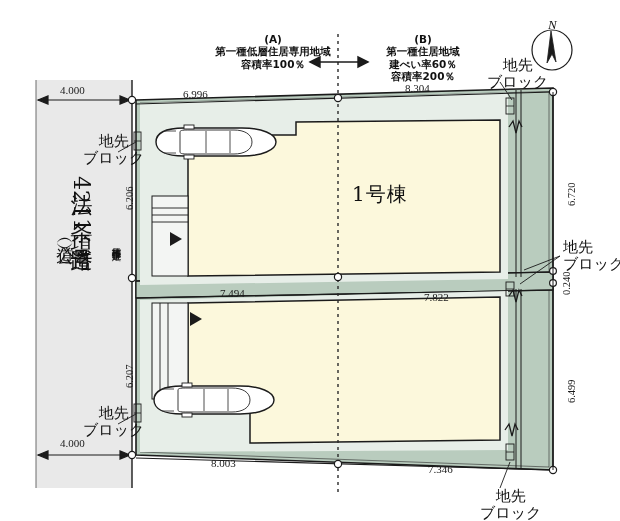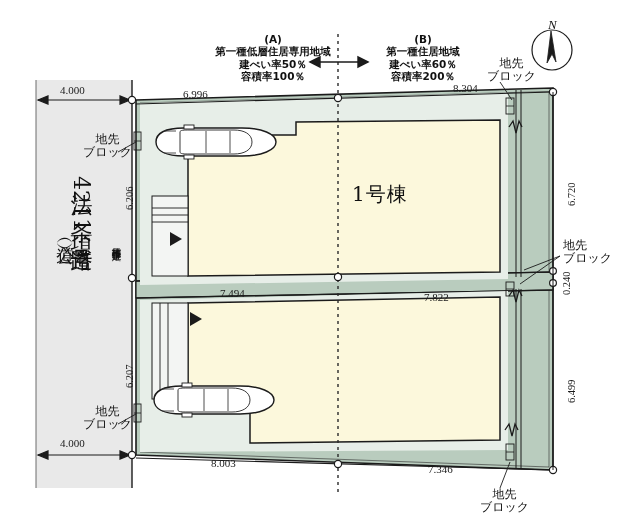--- a/index.html
+++ b/index.html
@@ -24,21 +24,21 @@
   .dim{
     position:absolute;font-size:11px;color:#1a1a1a;
     font-family:Liberation Serif, serif;white-space:nowrap;
   }
   .dim-v{
     position:absolute;font-size:10.5px;color:#1a1a1a;white-space:nowrap;
     transform-origin:0 0;transform:rotate(-90deg);
     font-family:"Liberation Serif","DejaVu Serif",serif;
   }
   .anno{
-    position:absolute;font-size:12px;line-height:1.1;text-align:center;
+    position:absolute;font-size:15px;line-height:1.1;text-align:center;
     font-family:Liberation Serif, serif;color:#111;white-space:nowrap;
   }
   .anno-v{
     position:absolute;font-size:9.5px;line-height:1;white-space:nowrap;
     font-family:"DejaVu Sans","Liberation Sans",sans-serif;color:#111;
     writing-mode:vertical-rl;letter-spacing:.5px;
   }
   .bldg-label{
     position:absolute;font-size:20px;white-space:nowrap;color:#111;
     font-family:"DejaVu Serif","Liberation Serif",serif;letter-spacing:1px;
@@ -214,21 +214,20 @@
     <g transform="translate(552,50)">
       <circle cx="0" cy="0" r="20" fill="none" stroke="#1b1b1b" stroke-width="1.2"></circle>
       <polygon points="-1,-19 4,12 0,4 -5,13" fill="#1b1b1b" stroke="#1b1b1b" stroke-width="0.8"></polygon>
     </g>
 
   </svg>
 
   <div class="zone-label" style="left:203px;top:33px;width:140px;">
     <div class="zone-tag">(A)</div>
     <div>第一種低層住居専用地域</div>
-    <div>建ぺい率50％</div>
     <div>容積率100％</div>
   </div>
 
   <div class="zone-label" style="left:363px;top:33px;width:120px;">
     <div class="zone-tag">(B)</div>
     <div>第一種住居地域</div>
     <div>建ぺい率60％</div>
     <div>容積率200％</div>
   </div>
 
@@ -263,21 +262,21 @@
 
   <div class="anno" style="left:480px;top:488px;">
     <div>地先</div>
     <div>ブロック</div>
   </div>
 
   <div class="dim" style="left:60px;top:84px;">4.000</div>
   <div class="dim" style="left:60px;top:437px;">4.000</div>
 
   <div class="dim" style="left:183px;top:88px;">6.996</div>
-  <div class="dim" style="left:405px;top:82px;margin-left:48px;">8.304</div>
+  <div class="dim" style="left:405px;top:82px;">8.304</div>
 
   <div class="dim" style="left:220px;top:287px;">7.494</div>
   <div class="dim" style="left:424px;top:291px;">7.822</div>
 
   <div class="dim" style="left:211px;top:457px;">8.003</div>
   <div class="dim" style="left:428px;top:463px;">7.346</div>
 
   <div class="dim-v" style="left:124px;top:210px;">6.206</div>
   <div class="dim-v" style="left:124px;top:388px;">6.207</div>
 

